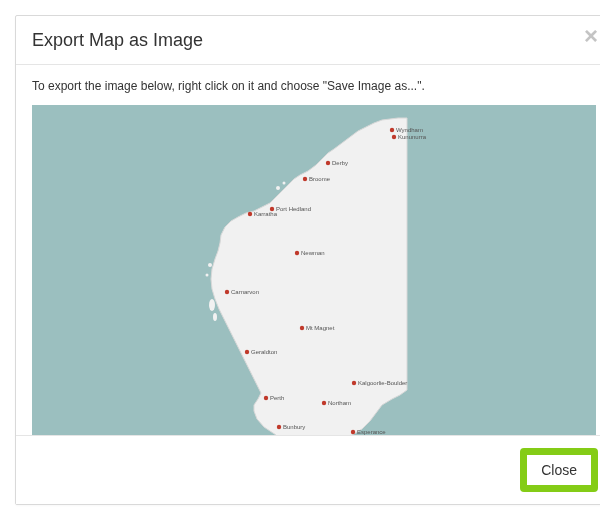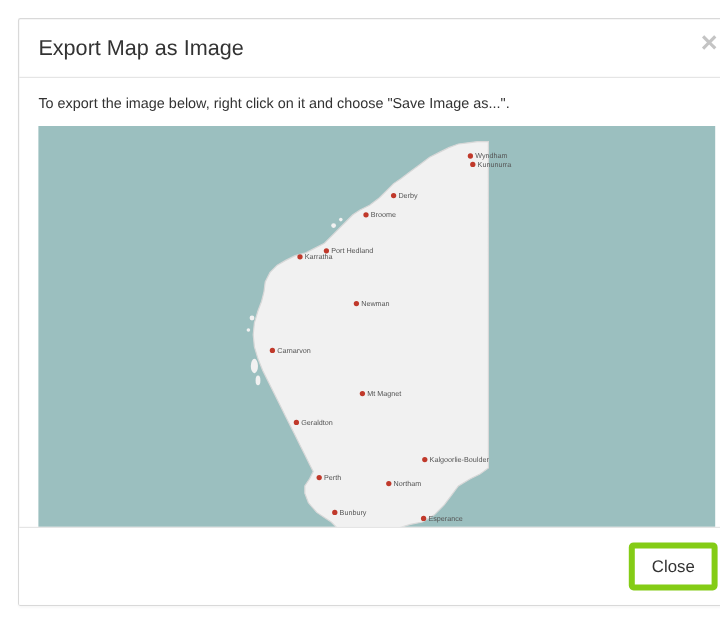--- a/index.html
+++ b/index.html
@@ -81,21 +81,21 @@
     border-top: 1px solid #e5e5e5;
     text-align: right;
     background: #fff;
   }
   .btn {
     display: inline-block;
     padding: 7px 14px;
     font-size: 14px;
     color: #333;
     background: #fff;
-    border: 5px solid #84cc16;
+    border: 7px solid #84cc16;
     border-radius: 4px;
     cursor: pointer;
     font-family: inherit;
   }
 </style>
 </head>
 <body>
 
 <div class="modal">
 

